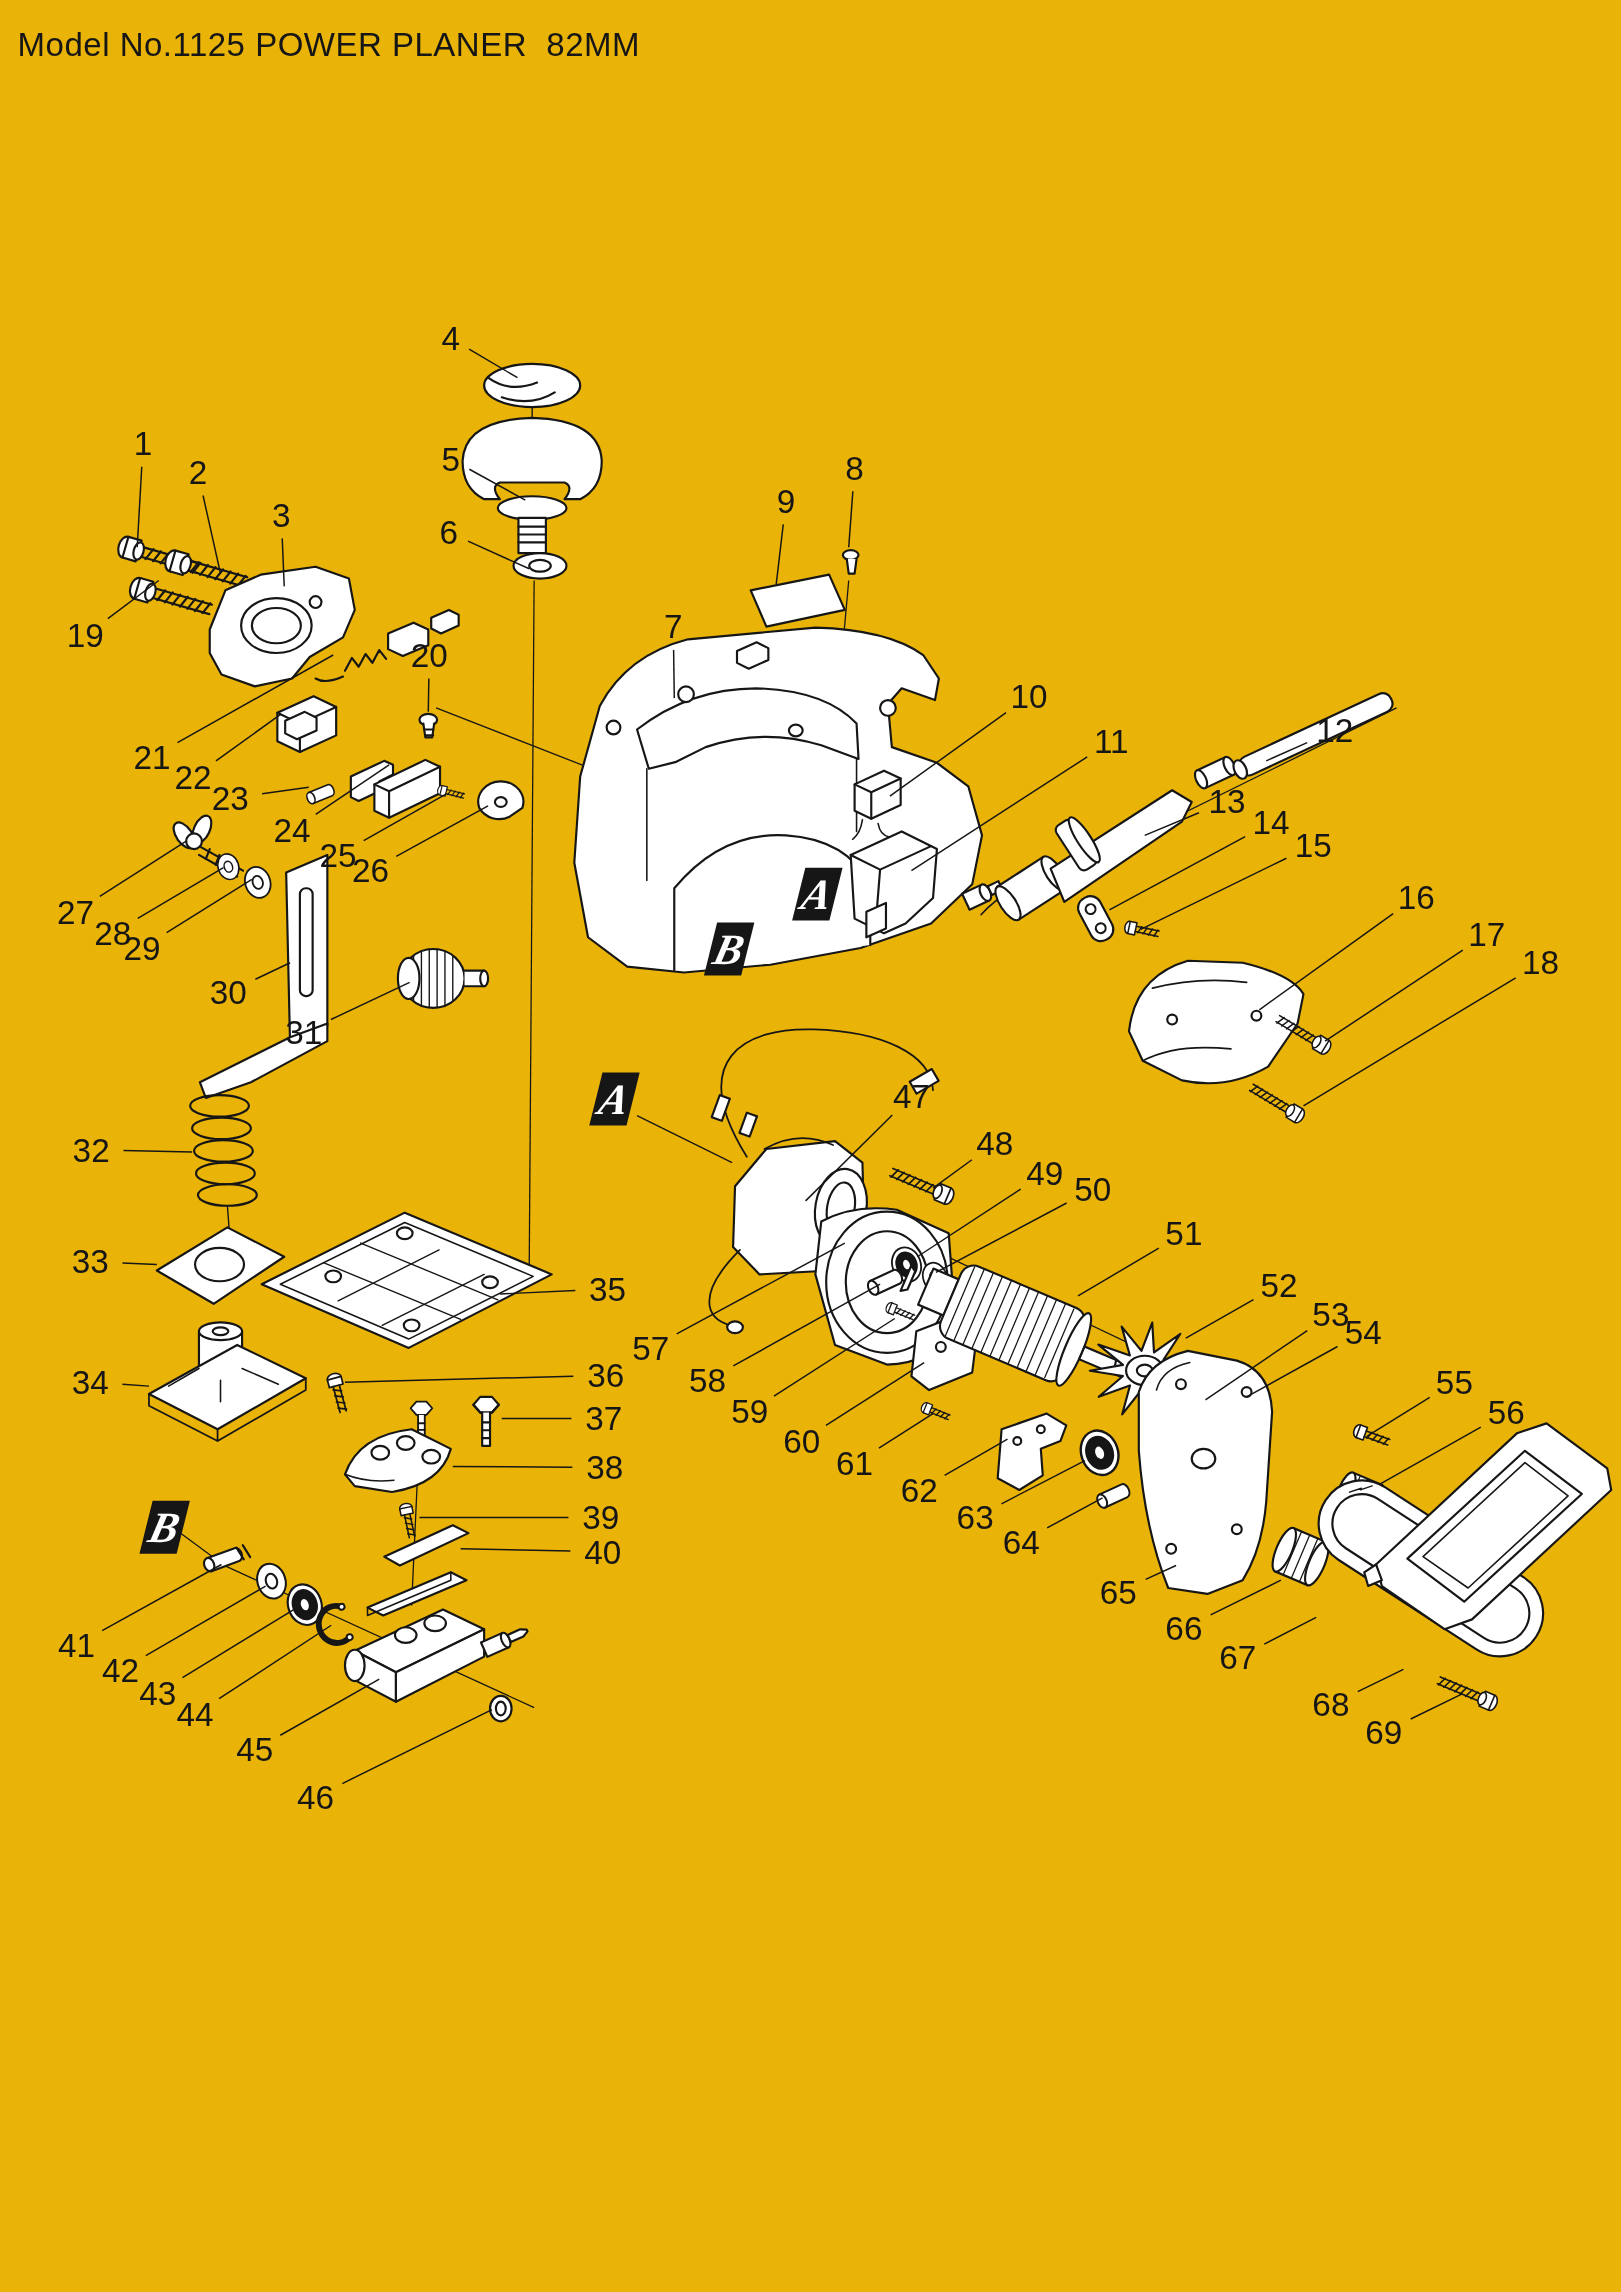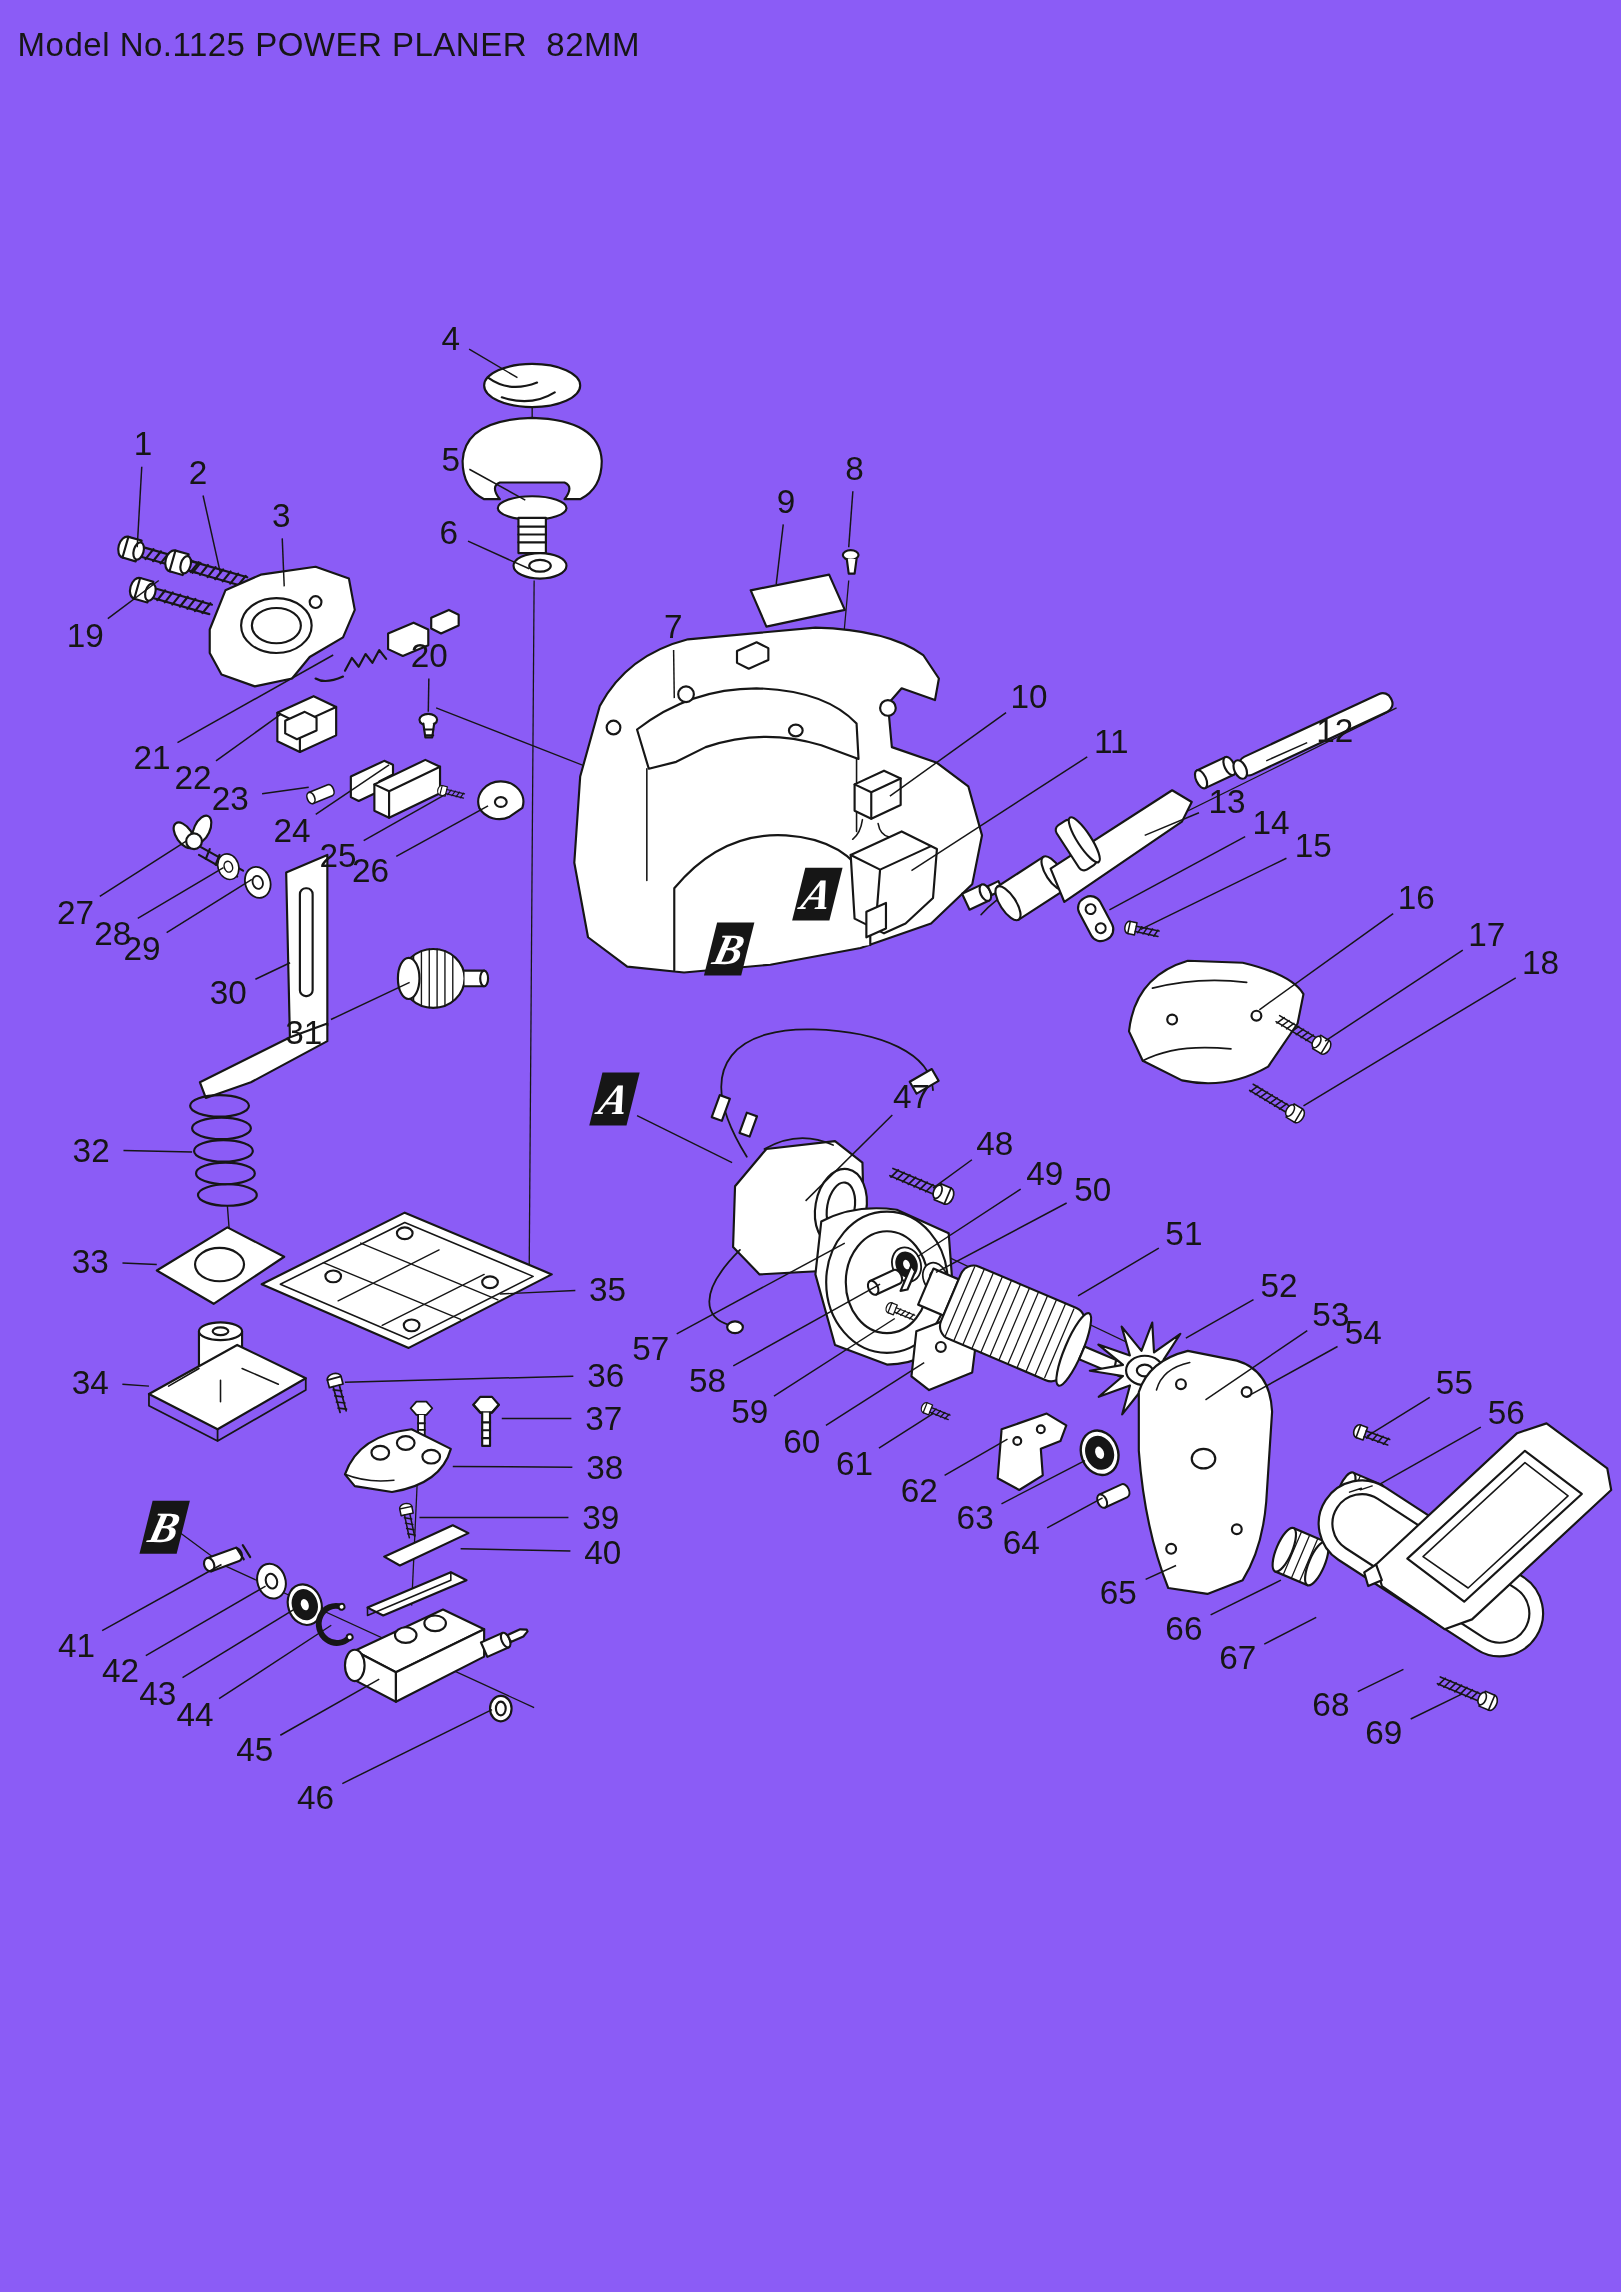--- a/index.html
+++ b/index.html
@@ -1,16 +1,16 @@
 <!DOCTYPE html>
 <html><head>
 <meta charset="utf-8">
 <style>
   html,body{margin:0;padding:0;background:#e8e8e8;}
-  .page{position:relative;width:1621px;height:2293px;background:#8b5cf6;margin:0 auto;
+  .page{position:relative;width:1621px;height:2293px;background:#eab308;margin:0 auto;
         font-family:"Liberation Sans",sans-serif;overflow:hidden;}
   .title{position:absolute;left:17.6px;top:25.5px;font-size:33px;color:#161616;
          white-space:pre;letter-spacing:0.5px;font-weight:400;}
   svg{position:absolute;left:0;top:0;}
   #labels text{font-family:"Liberation Sans",sans-serif;font-size:34px;fill:#161616;text-anchor:middle;}
   #markers text{font-family:"Liberation Serif","DejaVu Serif",serif;font-style:italic;font-weight:bold;
                 font-size:44px;fill:#ffffff;text-anchor:middle;}
   #leaders line{stroke:#161616;stroke-width:1.5;}
   #axes path,#axes line{stroke:#161616;stroke-width:1.3;fill:none;}
 </style>

